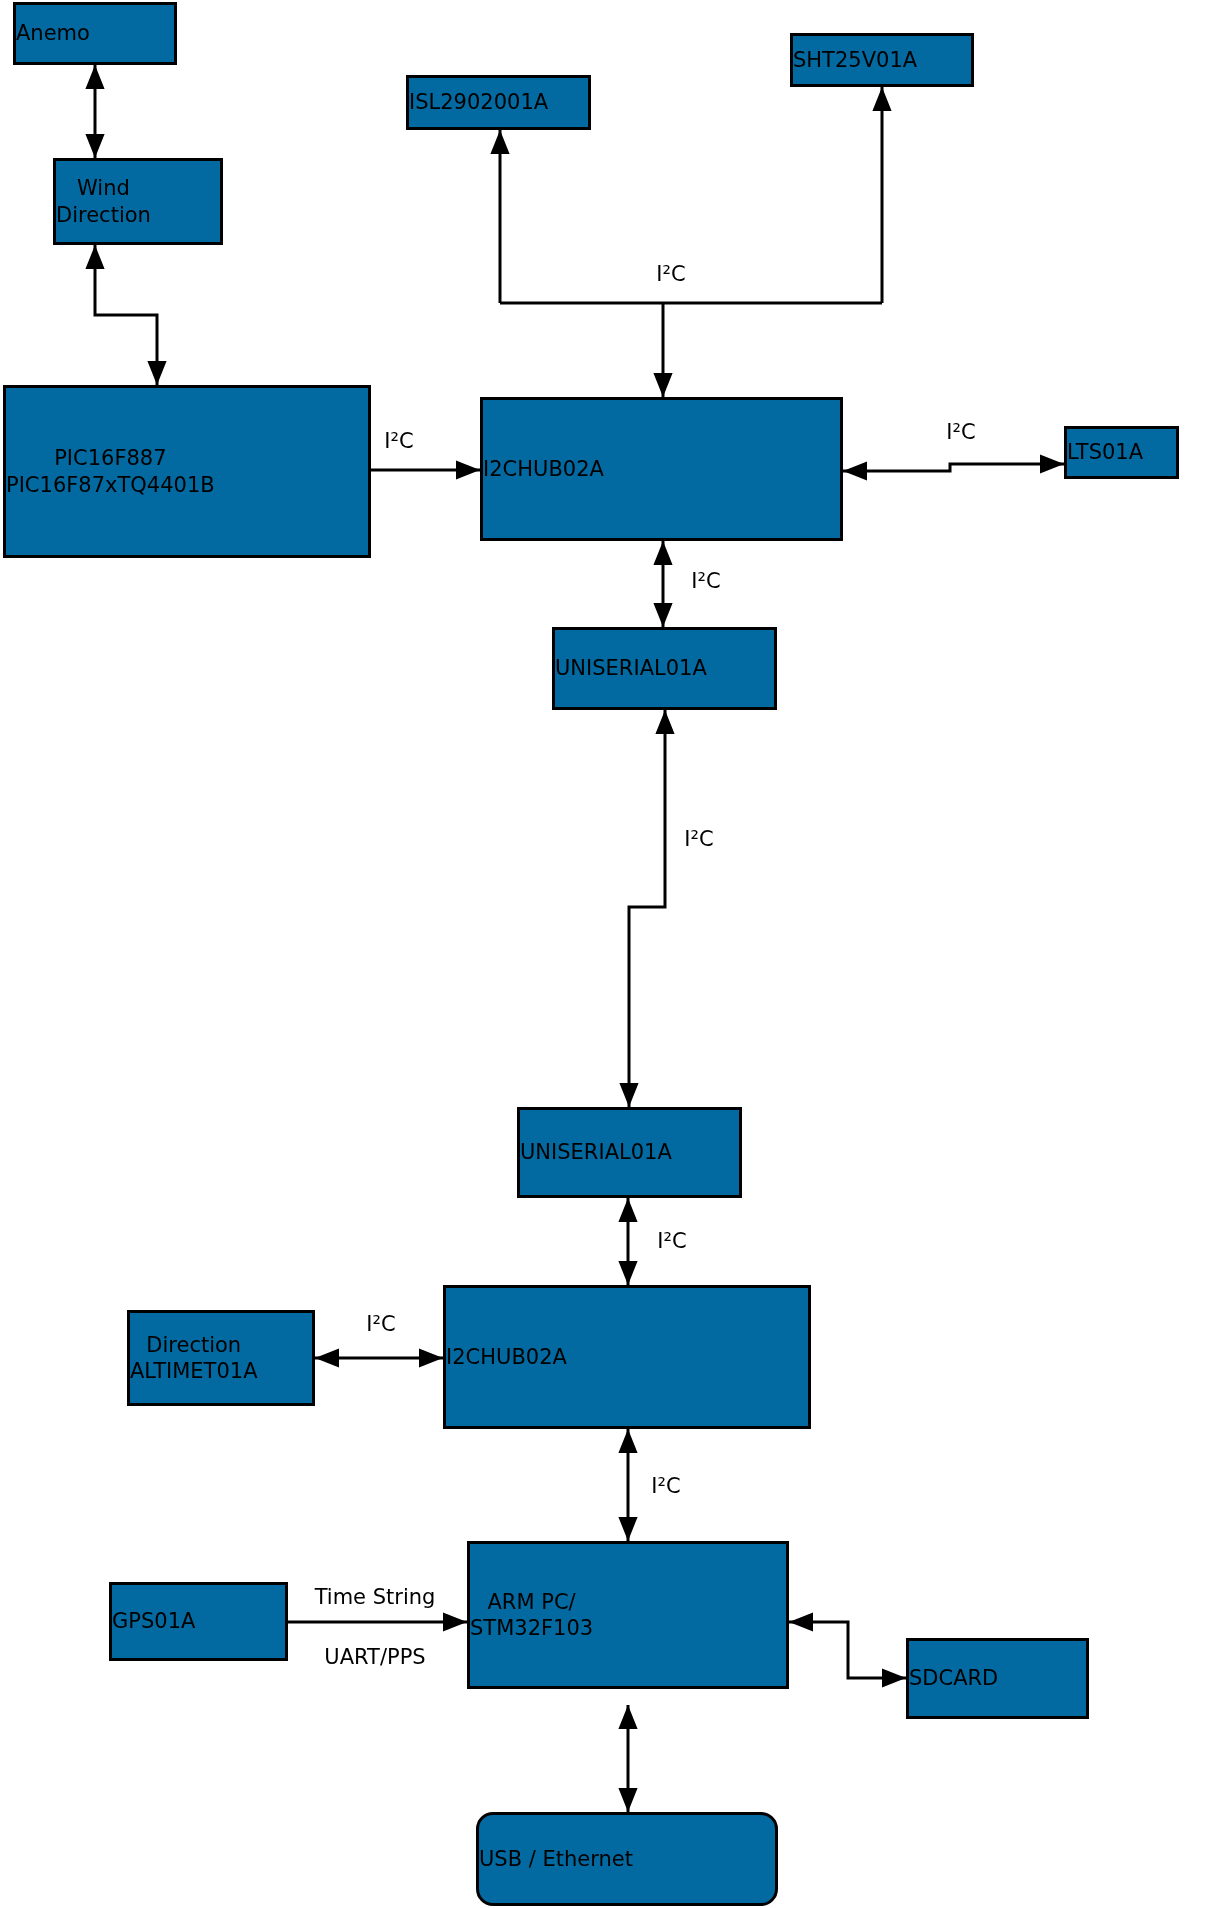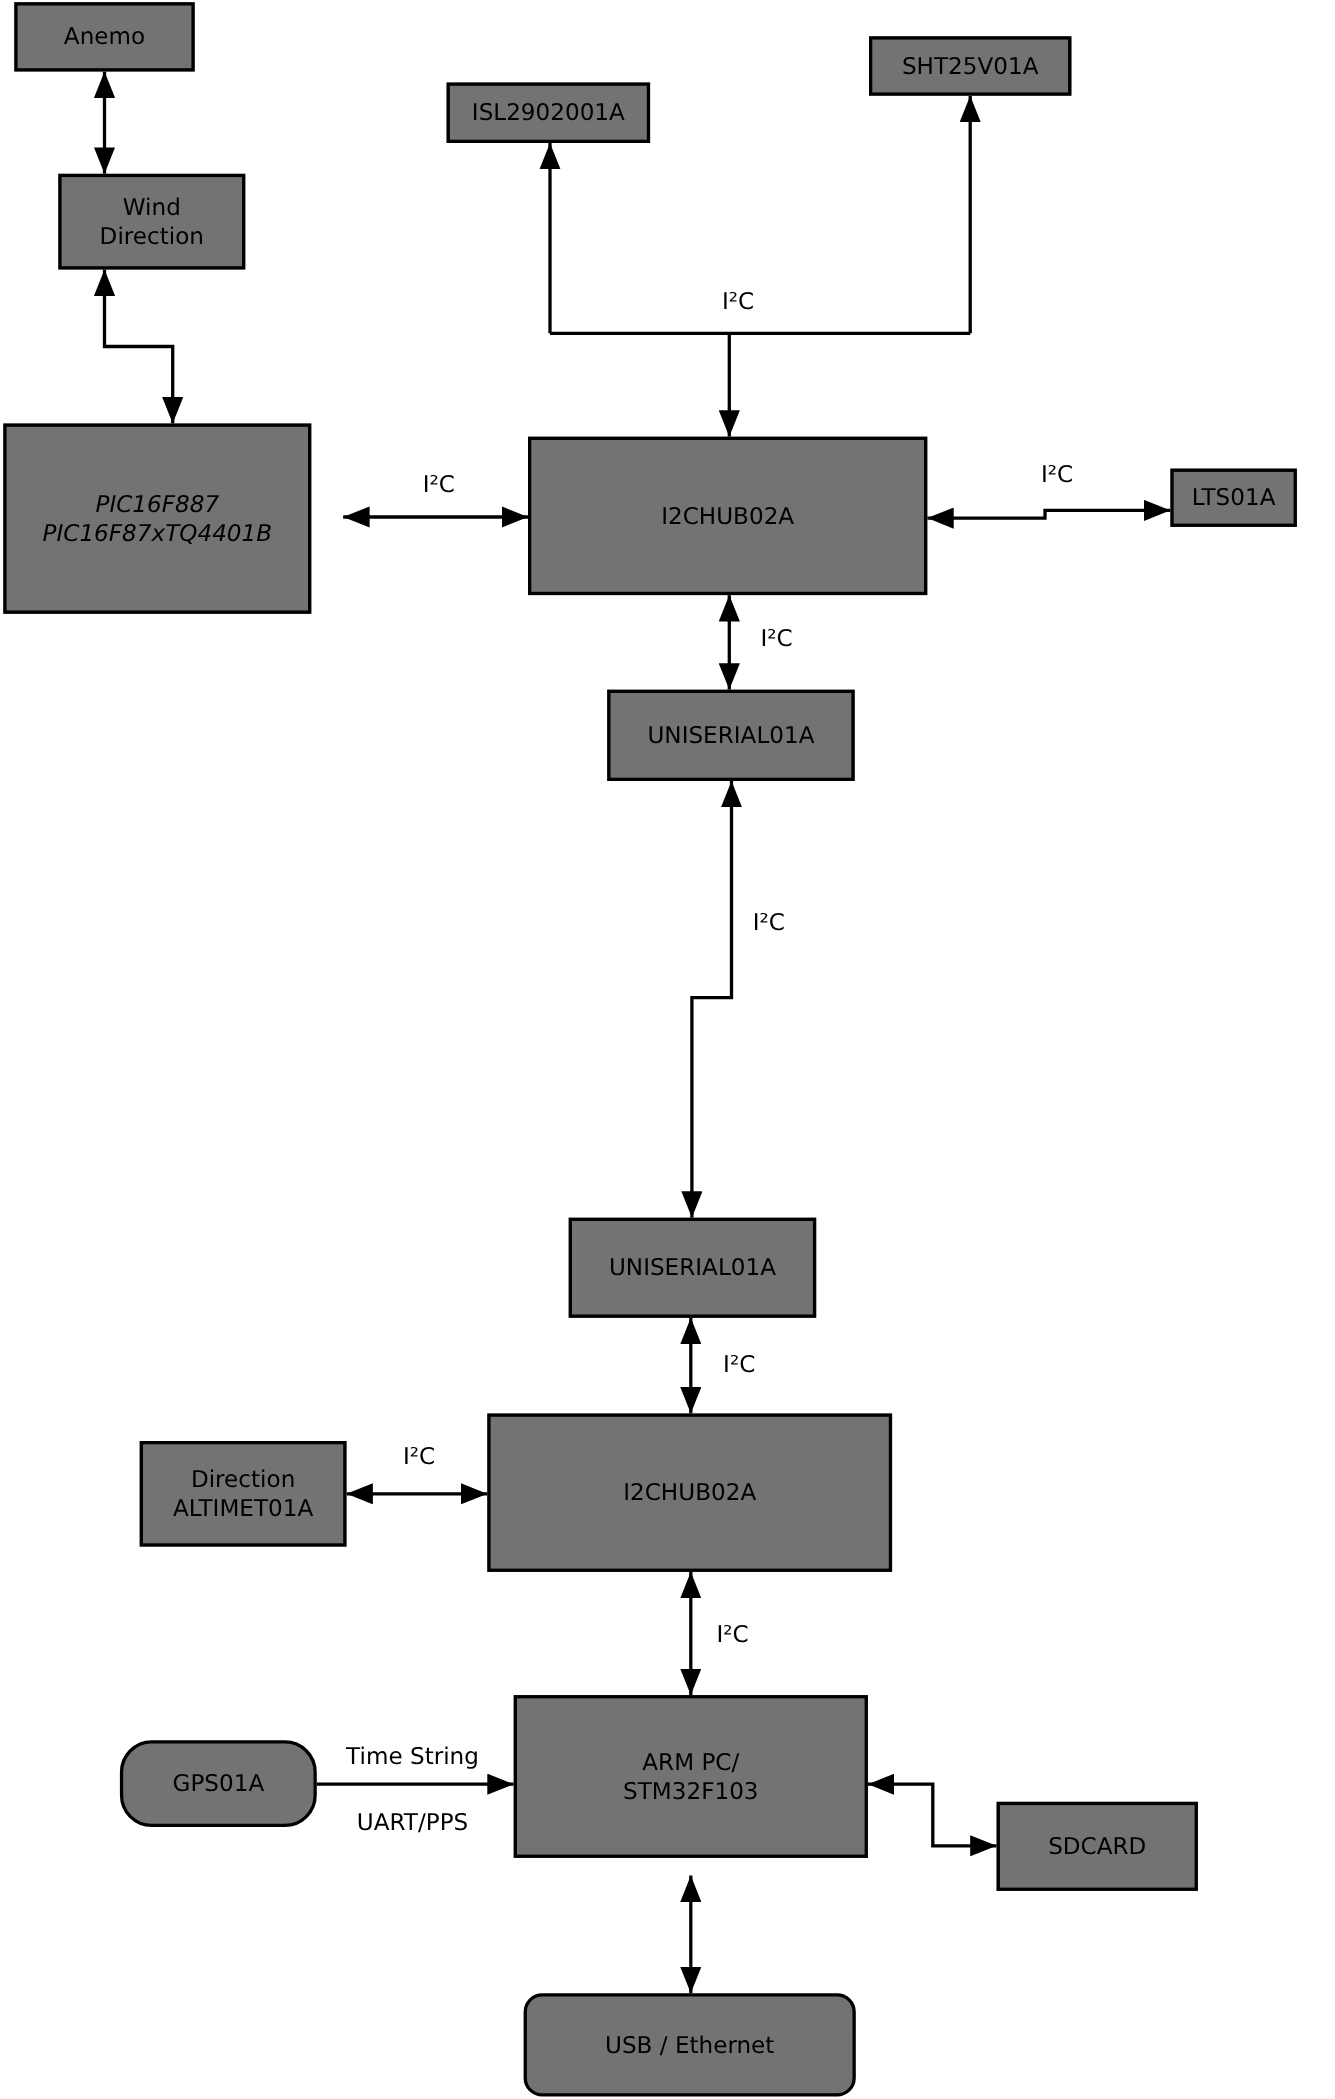--- a/index.html
+++ b/index.html
@@ -18,24 +18,23 @@
   }
   .edge {
     stroke:#000000;
     stroke-width:3;
     fill:none;
   }
   .node {
     position:absolute;
     box-sizing:border-box;
     border:3px solid #000000;
-    background:#737373;
+    background:#0369a1;
     display:flex;
     align-items:center;
-    justify-content:center;
     text-align:center;
   }
   .node-label {
     white-space:pre-line;
     font-size:21px;
     line-height:1.25;
   }
   .edge-label {
     position:absolute;
     transform:translate(-50%,-50%);
@@ -88,21 +87,21 @@
   </div>
 
   <div class="node" style="left:406px; top:75px; width:185px; height:55px;">
     <span class="node-label">ISL2902001A</span>
   </div>
 
   <div class="node" style="left:790px; top:33px; width:184px; height:54px;">
     <span class="node-label">SHT25V01A</span>
   </div>
 
-  <div class="node" style="left:3px; top:385px; width:280px; height:173px;font-style:italic;">
+  <div class="node" style="left:3px; top:385px; width:368px; height:173px;">
     <span class="node-label">PIC16F887
 PIC16F87xTQ4401B</span>
   </div>
 
   <div class="node" style="left:480px; top:397px; width:363px; height:144px;">
     <span class="node-label">I2CHUB02A</span>
   </div>
 
   <div class="node" style="left:1064px; top:426px; width:115px; height:53px;">
     <span class="node-label">LTS01A</span>
@@ -118,21 +117,21 @@
 
   <div class="node" style="left:443px; top:1285px; width:368px; height:144px;">
     <span class="node-label">I2CHUB02A</span>
   </div>
 
   <div class="node" style="left:127px; top:1310px; width:188px; height:96px;">
     <span class="node-label">Direction
 ALTIMET01A</span>
   </div>
 
-  <div class="node" style="left:109px; top:1582px; width:179px; height:79px;border-radius:29px;">
+  <div class="node" style="left:109px; top:1582px; width:179px; height:79px;">
     <span class="node-label">GPS01A</span>
   </div>
 
   <div class="node" style="left:467px; top:1541px; width:322px; height:148px;">
     <span class="node-label">ARM PC/
 STM32F103</span>
   </div>
 
   <div class="node" style="left:906px; top:1638px; width:183px; height:81px;">
     <span class="node-label">SDCARD</span>

